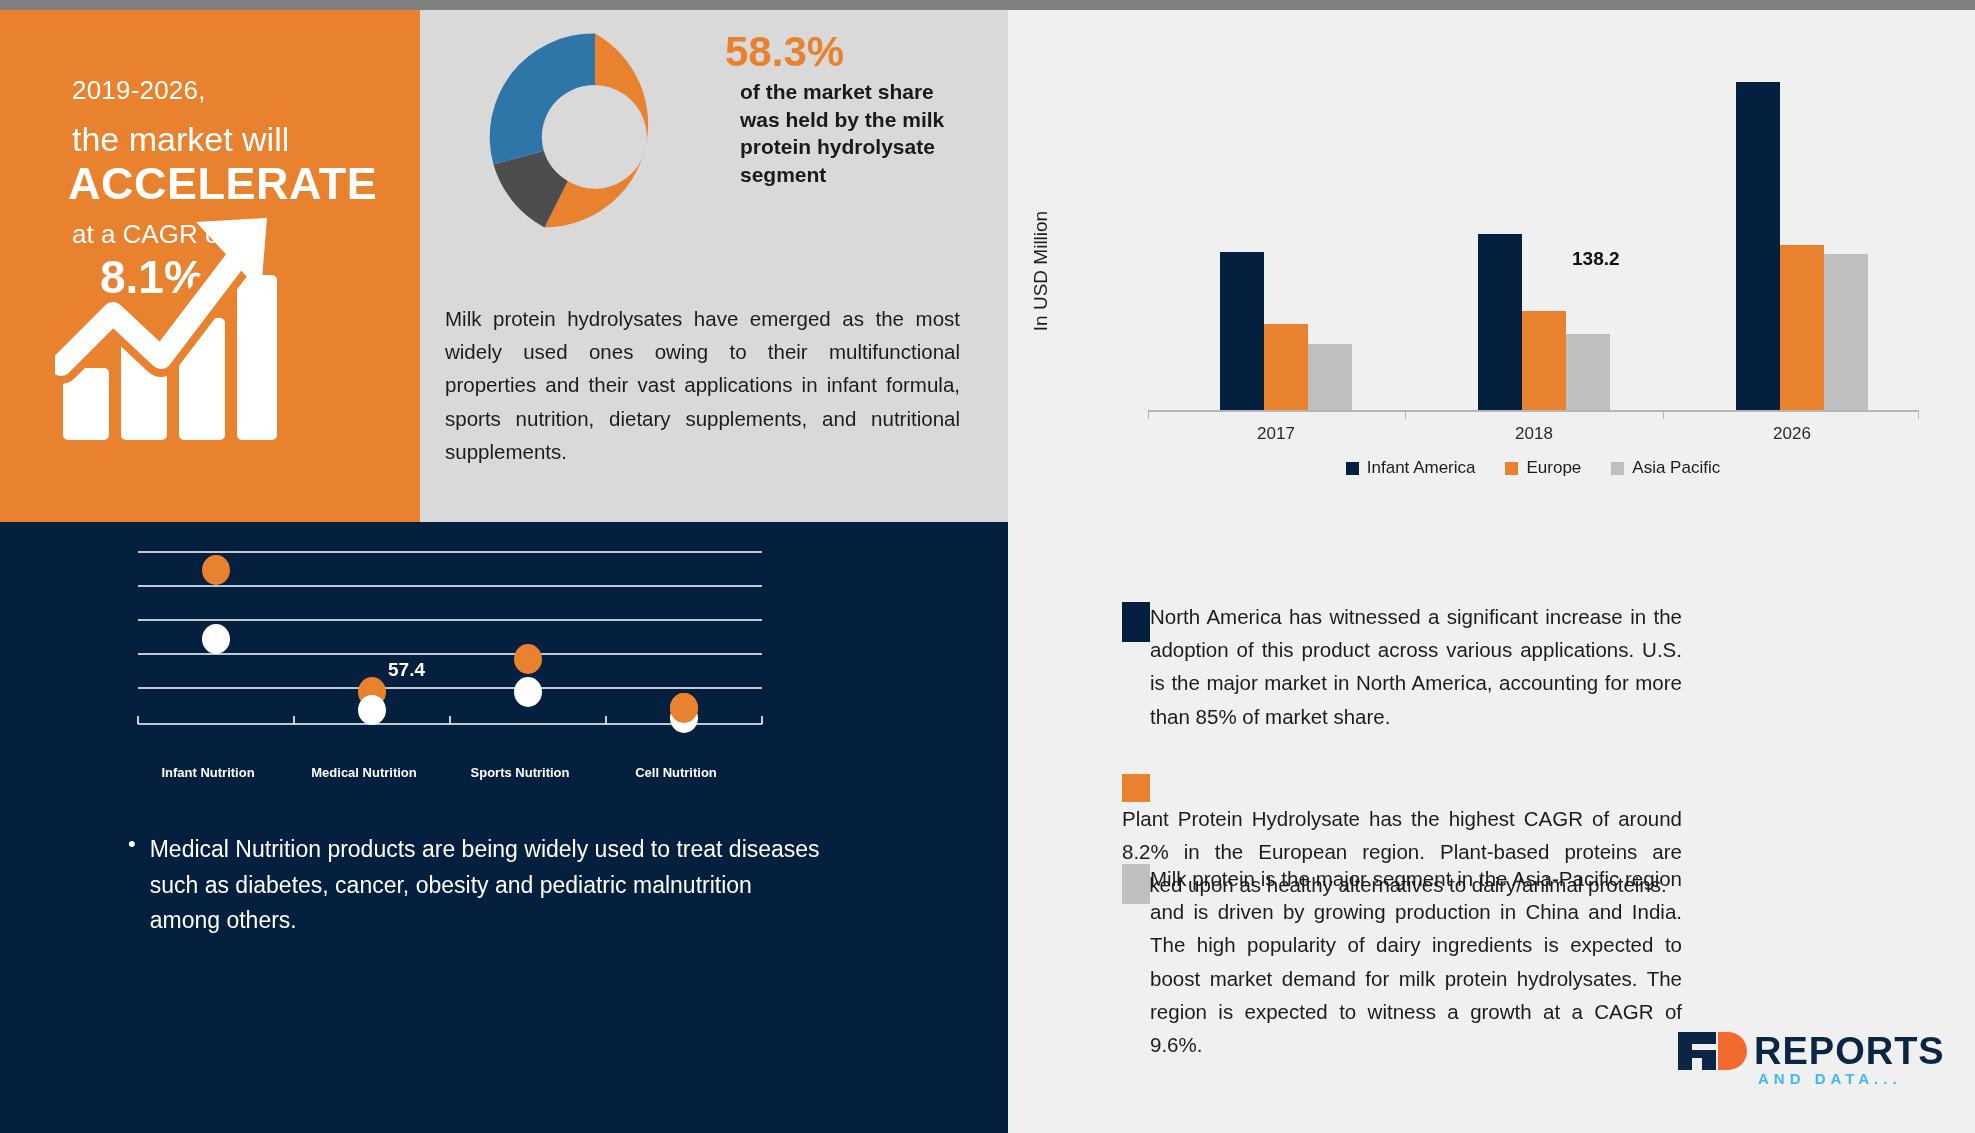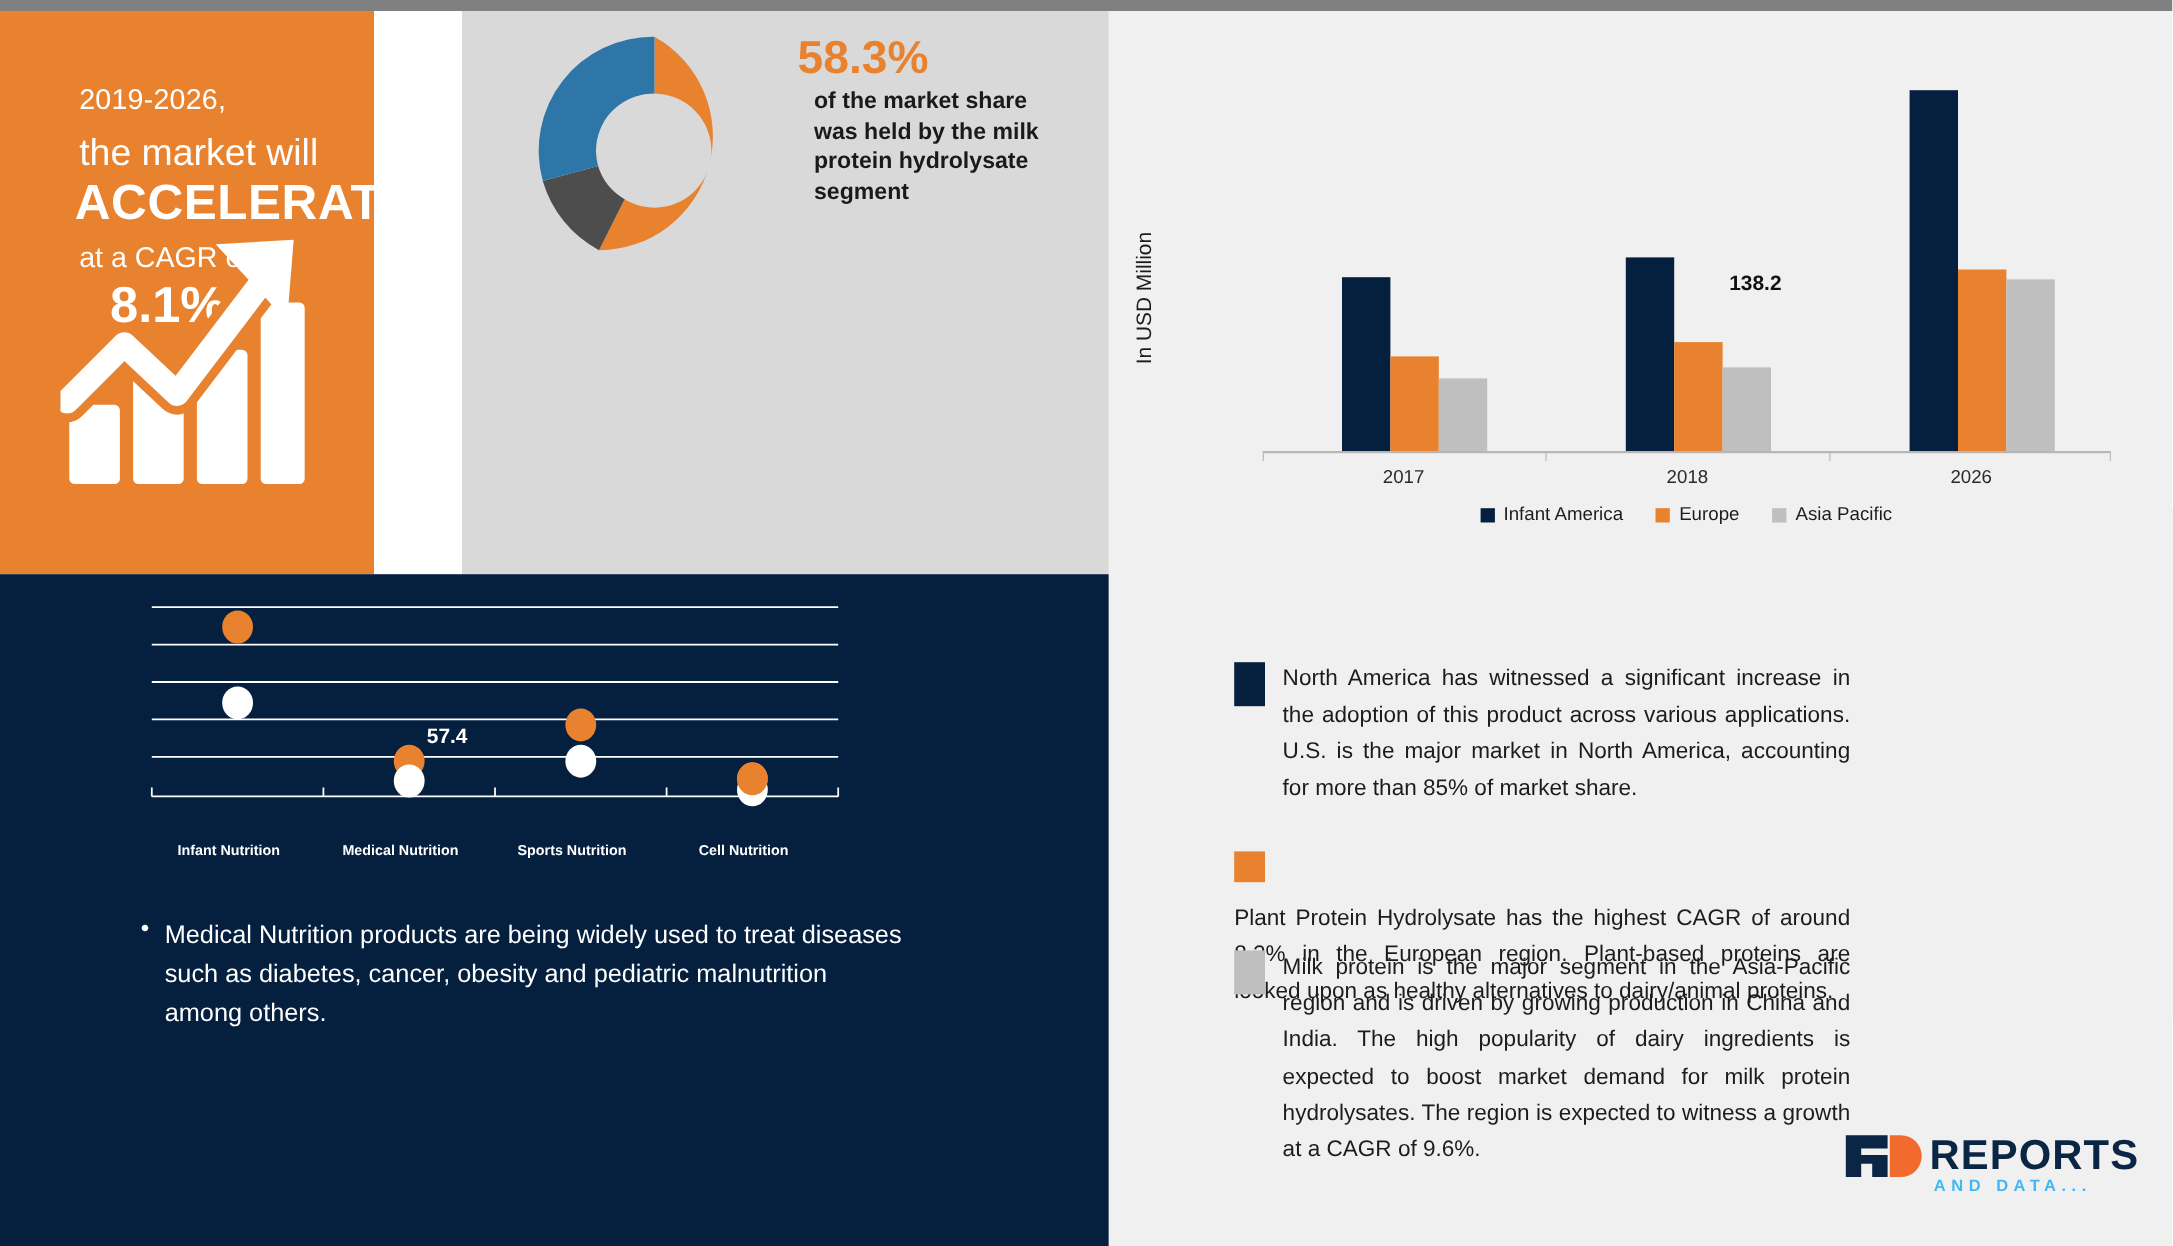--- a/index.html
+++ b/index.html
@@ -8,21 +8,21 @@
     font-family:"Liberation Sans", sans-serif;
     background:#ffffff;overflow:hidden;
   }
   .page{position:relative;width:1975px;height:1133px;}
 
   
   .topbar{position:absolute;left:0;top:0;width:1975px;height:10px;background:#808080;}
 
   
   .orange-panel{
-    position:absolute;left:0;top:10px;width:340px;height:512px;
+    position:absolute;left:0;top:10px;width:420px;height:512px;
     background:#E8822F;color:#ffffff;
   }
   .op-l1{position:absolute;left:72px;top:65px;font-size:26px;letter-spacing:.2px;}
   .op-l2{position:absolute;left:72px;top:110px;font-size:34px;}
   .op-accel{position:absolute;left:68px;top:148px;font-size:45px;font-weight:bold;letter-spacing:.5px;}
   .op-l3{position:absolute;left:72px;top:209px;font-size:26px;}
   .op-pct{position:absolute;left:100px;top:240px;font-size:46px;font-weight:bold;}
   .op-icon{position:absolute;left:55px;top:190px;width:230px;height:250px;}
 
   
@@ -77,21 +77,21 @@
   .xlabels{position:absolute;left:140px;top:294px;width:770px;height:28px;}
   .xlabels span{position:absolute;transform:translateX(-50%);font-size:17px;color:#2a2a2a;}
   .datalabel{position:absolute;font-size:19px;font-weight:bold;color:#111;}
   .legend{
     position:absolute;left:140px;top:328px;width:770px;
     display:flex;justify-content:center;gap:30px;align-items:center;
   }
   .legend-item{display:flex;align-items:center;gap:8px;font-size:17px;color:#1c1c1c;}
   .legend-sw{width:13px;height:13px;display:inline-block;}
 
-  .note{position:absolute;left:1122px;width:560px;display:flex;gap:16px;}
+  .note{position:absolute;left:1122px;width:560px;display:flex;}
   .note-sw{width:28px;height:40px;flex:0 0 28px;margin-top:2px;}
   .note-txt{font-size:20.5px;line-height:1.62;color:#1c1c1c;text-align:justify;}
 
   .logo{position:absolute;left:1676px;top:1024px;width:265px;height:78px;}
   .logo-main{position:absolute;left:78px;top:6px;font-size:38px;font-weight:bold;
     color:#0B2545;letter-spacing:1px;}
   .logo-sub{position:absolute;left:82px;top:46px;font-size:15px;font-weight:bold;
     color:#3FB8F5;letter-spacing:5px;}
   .logo-mark{position:absolute;left:0;top:6px;width:72px;height:42px;}
 </style>
@@ -128,20 +128,21 @@
 
       <path d="M56.1 178.6 A90 90 0 0 1 11.7 124.0 L55.4 112.0 A45 45 0 0 0 76.5 138.1 Z" fill="#4D4D4D"></path>
 
       <path d="M11.7 124.0 A90 90 0 0 1 100 10 L100 55 A45 45 0 0 0 55.4 112.0 Z" fill="#2E75A8"></path>
       <circle cx="100" cy="100" r="45" fill="#D9D9D9"></circle>
     </svg>
 
     <div class="callout-pct">58.3%</div>
     <div class="callout-txt">of the market share was held by the milk protein hydrolysate segment</div>
 
+    <div class="grey-para">Milk protein hydrolysates have emerged as the most widely used ones owing to their multifunctional properties and their vast applications in infant formula, sports nutrition, dietary supplements, and nutritional supplements.</div>
   </div>
 
   <div class="navy-panel">
 
     <svg class="dot-chart" viewBox="0 0 640 320" preserveAspectRatio="none">
 
       <line x1="8" y1="100" x2="632" y2="100" stroke="#ffffff" stroke-width="1.6"></line>
       <line x1="8" y1="134" x2="632" y2="134" stroke="#ffffff" stroke-width="1.6"></line>
       <line x1="8" y1="168" x2="632" y2="168" stroke="#ffffff" stroke-width="1.6"></line>
       <line x1="8" y1="202" x2="632" y2="202" stroke="#ffffff" stroke-width="1.6"></line>

